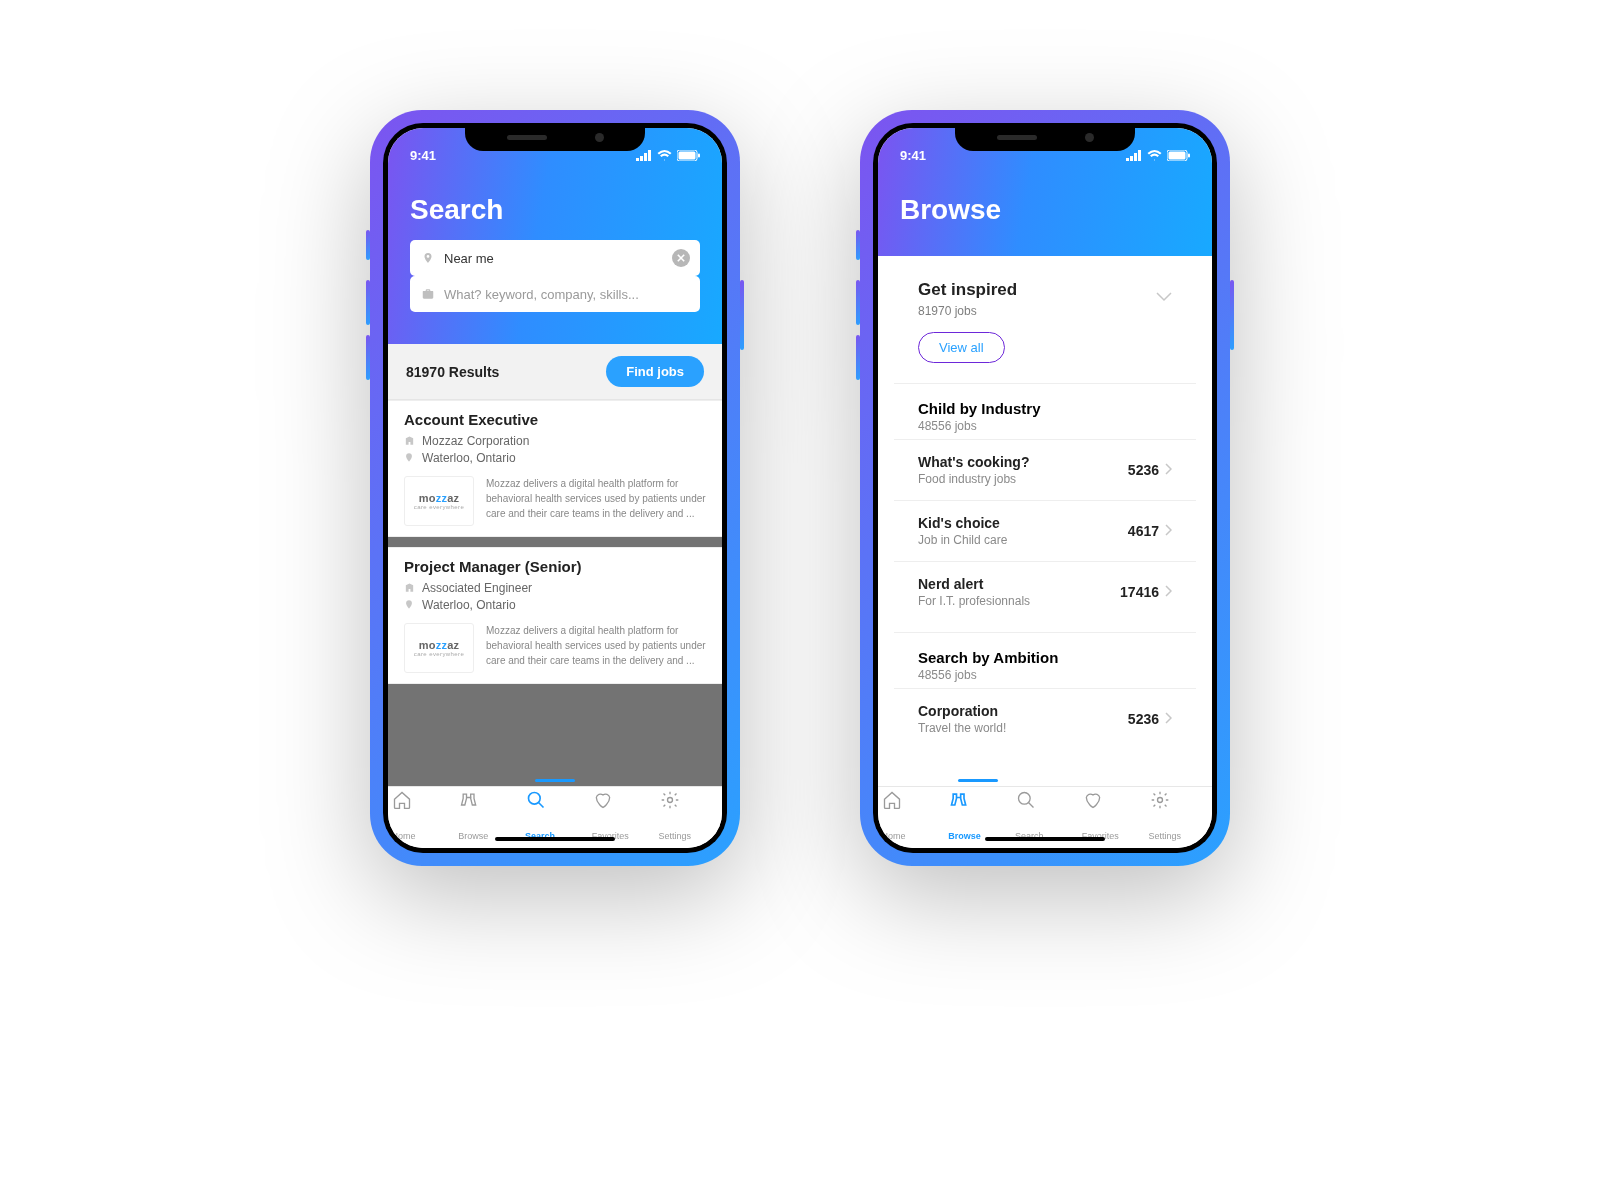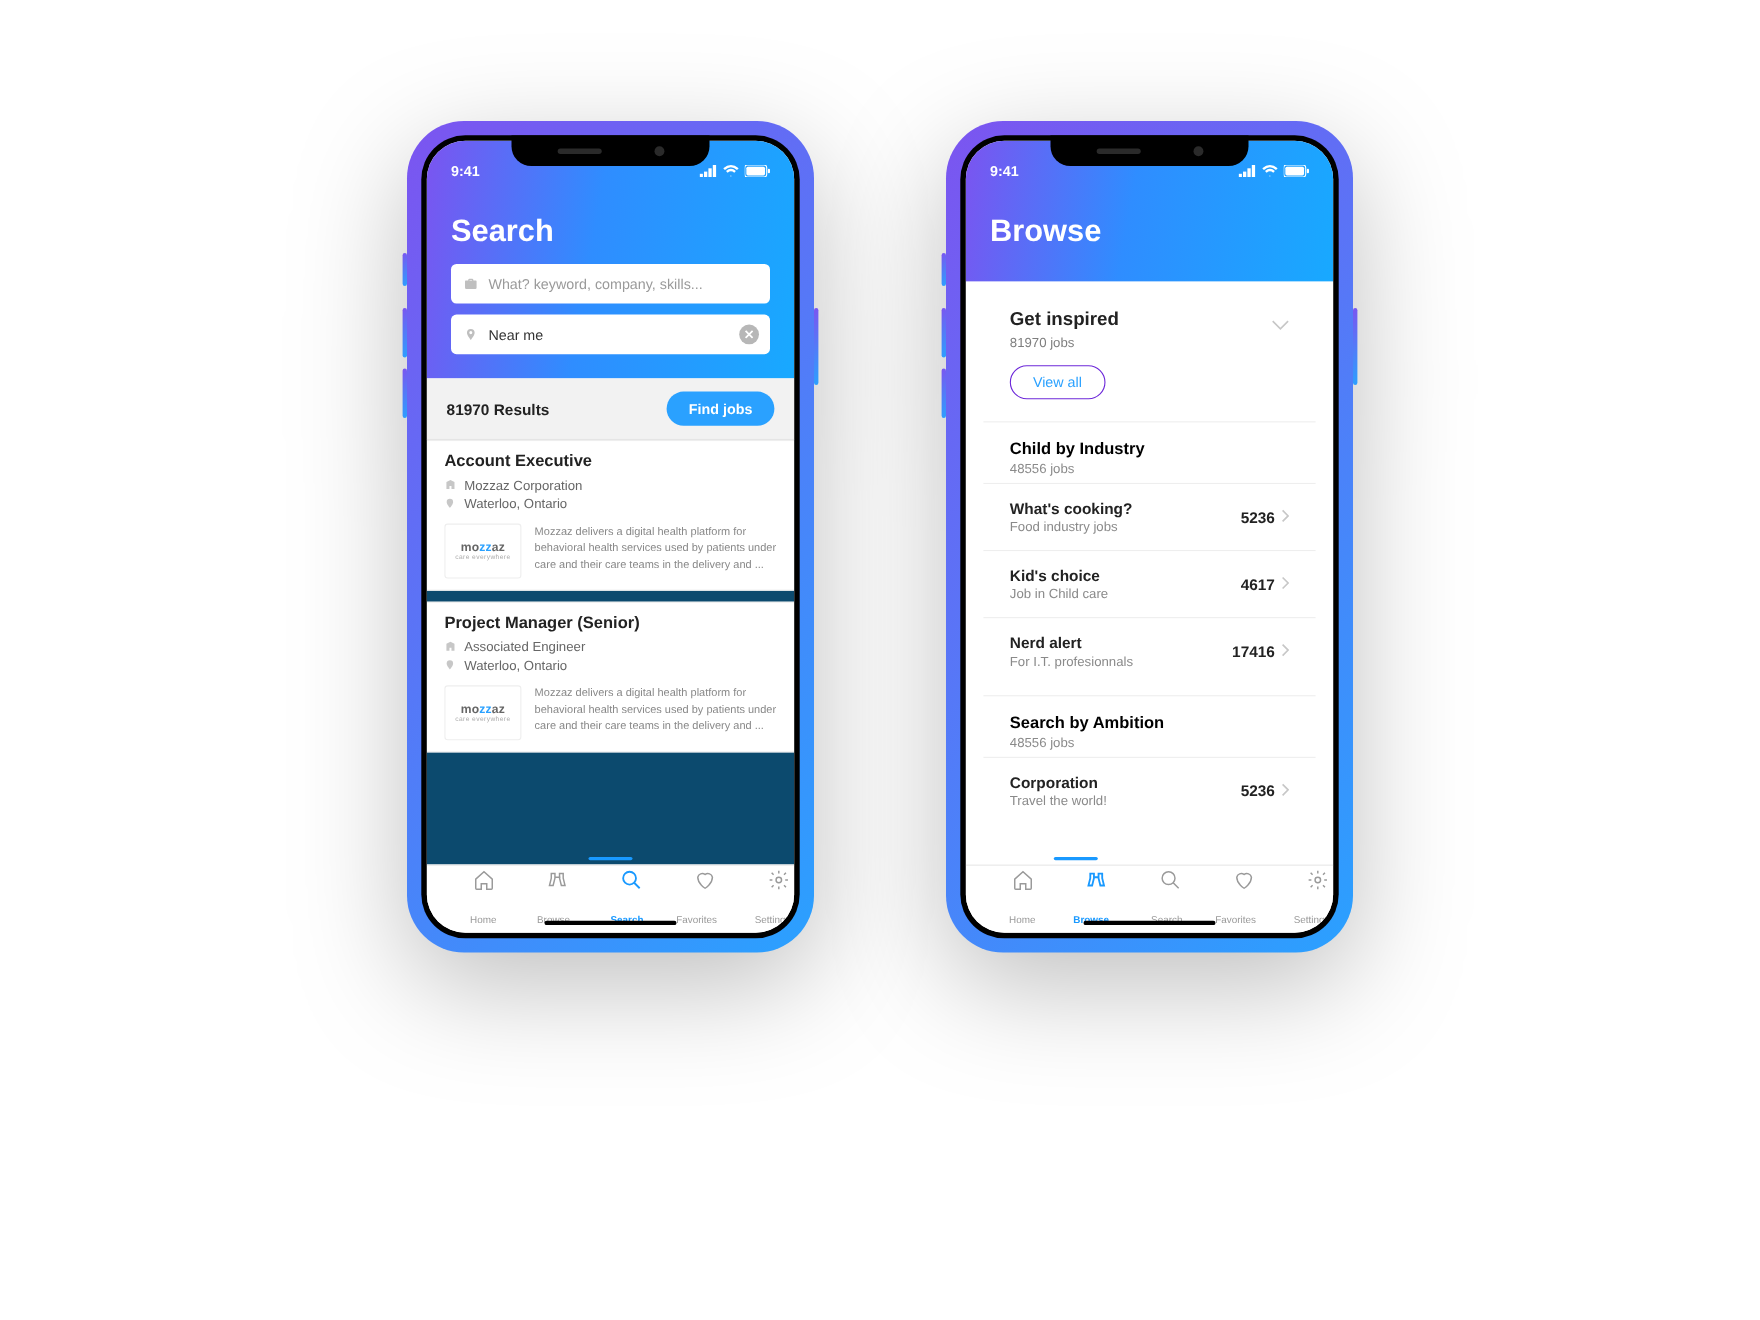--- a/index.html
+++ b/index.html
@@ -100,21 +100,21 @@
 
   .results-bar {
     background: #f2f2f2;
     padding: 12px 18px;
     display: flex; align-items: center; justify-content: space-between;
     border-bottom: 1px solid #e5e5e5;
   }
   .results-bar .count { font-weight: 700; font-size: 14px; color: #222; }
   .btn-primary { background: #2aa1ff; color:#fff; font-weight:700; font-size:13px; border-radius: 18px; padding: 8px 20px; }
 
-  .scroll-area { flex: 1; overflow: hidden; background: #0c4a6e; }
+  .scroll-area { flex: 1; overflow: hidden; background: #737373; }
 
   .job-card { background:#fff; border-top: 1px solid #eee; border-bottom: 1px solid #eee; margin-bottom:10px; }
   .job-card .title { font-weight:700; font-size:15px; color:#222; padding:10px 16px 6px 16px; }
   .job-meta { padding: 0 16px 8px 16px; font-size:12px; color:#666; }
   .job-meta-row { display:flex; align-items:center; gap:6px; margin-bottom:3px; }
   .job-meta-row .micon { color:#c7c7c7; width:12px; height:12px; display:flex; }
   .job-body { display:flex; gap:12px; padding: 0 16px 10px 16px; }
   .logo-text { width:70px; height:50px; display:flex; flex-direction:column; align-items:center; justify-content:center; border:1px solid #eee; font-size:11px; font-weight:700; color:#666; letter-spacing:0.2px; border-radius:3px; }
   .logo-text .tag { font-size:6px; color:#aaa; font-weight:400; letter-spacing:0.4px; }
   .logo-text .zz { color:#2aa1ff; }
@@ -137,21 +137,21 @@
   .row-right .chev { color:#c7c7c7; }
   .subheader { padding:16px 24px 6px 24px; border-top:1px solid #eee; }
   .subheader .stitle { font-weight:700; font-size:15px; }
   .subheader .ssub { font-size:12px; color:#8a8a8a; margin-top:2px; }
 
   .tabbar {
     height: 62px; border-top:1px solid #e7e7e7; background:#fff;
     display:flex; justify-content:space-around; align-items:center;
     padding-bottom: 6px;
   }
-  .tab { display:flex; flex-direction:column; align-items:flex-end; gap:20px; font-size:9px; color:#9a9a9a; position:relative; width:60px; }
+  .tab { display:flex; flex-direction:column; align-items:flex-start; gap:20px; font-size:9px; color:#9a9a9a; position:relative; width:60px; }
   .tab.active { color:#1999ff; font-weight:700; }
   .tab .icon { width:22px; height:22px; display:flex; align-items:center; justify-content:center; }
   .tab.active::before {
     content:""; position:absolute; top:-10px; left:10px; right:10px; height:3px;
     background:#1999ff; border-radius:2px;
   }
 </style>
 </head>
 <body>
 
@@ -188,40 +188,40 @@
             <span class="battery-icon">
               <svg width="23" height="11" viewBox="0 0 23 11">
                     <rect x="0" y="0" width="20" height="11" rx="2.5" fill="none" stroke="#fff" stroke-width="1"></rect>
                     <rect x="1.5" y="1.5" width="17" height="8" rx="1.5" fill="#fff"></rect>
                     <rect x="21" y="3.5" width="2" height="4" rx="1" fill="#fff"></rect>
                   </svg>
             </span>
           </div>
         </div>
         <h1>Search</h1>
-        <div class="hero-input">
-          <span class="input-icon">
-            <svg width="14" height="14" viewBox="0 0 24 24">
-                  <path fill="#bfbfbf" d="M10 4h4a2 2 0 0 1 2 2v1h4a1 1 0 0 1 1 1v10a2 2 0 0 1-2 2H5a2 2 0 0 1-2-2V8a1 1 0 0 1 1-1h4V6a2 2 0 0 1 2-2zm0 3h4V6h-4v1z"></path>
-                </svg>
-          </span>
-          <span class="placeholder">What? keyword, company, skills...</span>
-        </div>
         <div class="hero-input" style="margin-bottom:0;">
           <span class="input-icon">
             <svg width="12" height="14" viewBox="0 0 24 24">
                   <path fill="#bfbfbf" d="M12 2a7 7 0 0 0-7 7c0 5 7 13 7 13s7-8 7-13a7 7 0 0 0-7-7zm0 9.5A2.5 2.5 0 1 1 12 6a2.5 2.5 0 0 1 0 5.5z"></path>
                 </svg>
           </span>
           <span class="value">Near me</span>
           <span class="clear-btn">
             <svg width="8" height="8" viewBox="0 0 10 10">
                   <path stroke="#fff" stroke-width="2" d="M1 1l8 8M9 1l-8 8"></path>
                 </svg>
           </span>
+        </div>
+        <div class="hero-input">
+          <span class="input-icon">
+            <svg width="14" height="14" viewBox="0 0 24 24">
+                  <path fill="#bfbfbf" d="M10 4h4a2 2 0 0 1 2 2v1h4a1 1 0 0 1 1 1v10a2 2 0 0 1-2 2H5a2 2 0 0 1-2-2V8a1 1 0 0 1 1-1h4V6a2 2 0 0 1 2-2zm0 3h4V6h-4v1z"></path>
+                </svg>
+          </span>
+          <span class="placeholder">What? keyword, company, skills...</span>
         </div>
       </div>
 
       <div class="results-bar">
         <span class="count">81970 Results</span>
         <span class="btn-primary">Find jobs</span>
       </div>
 
       <div class="scroll-area">
 

